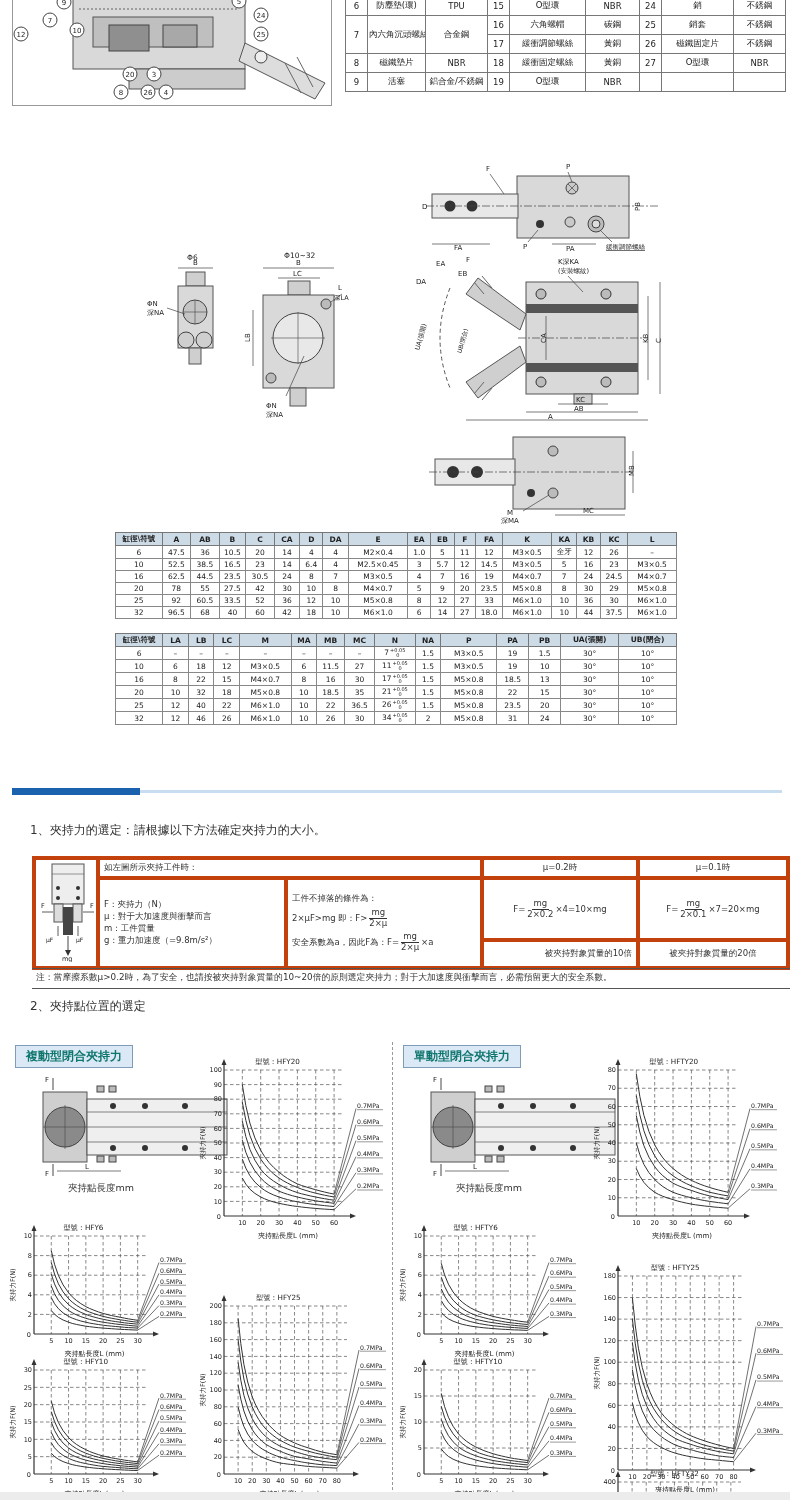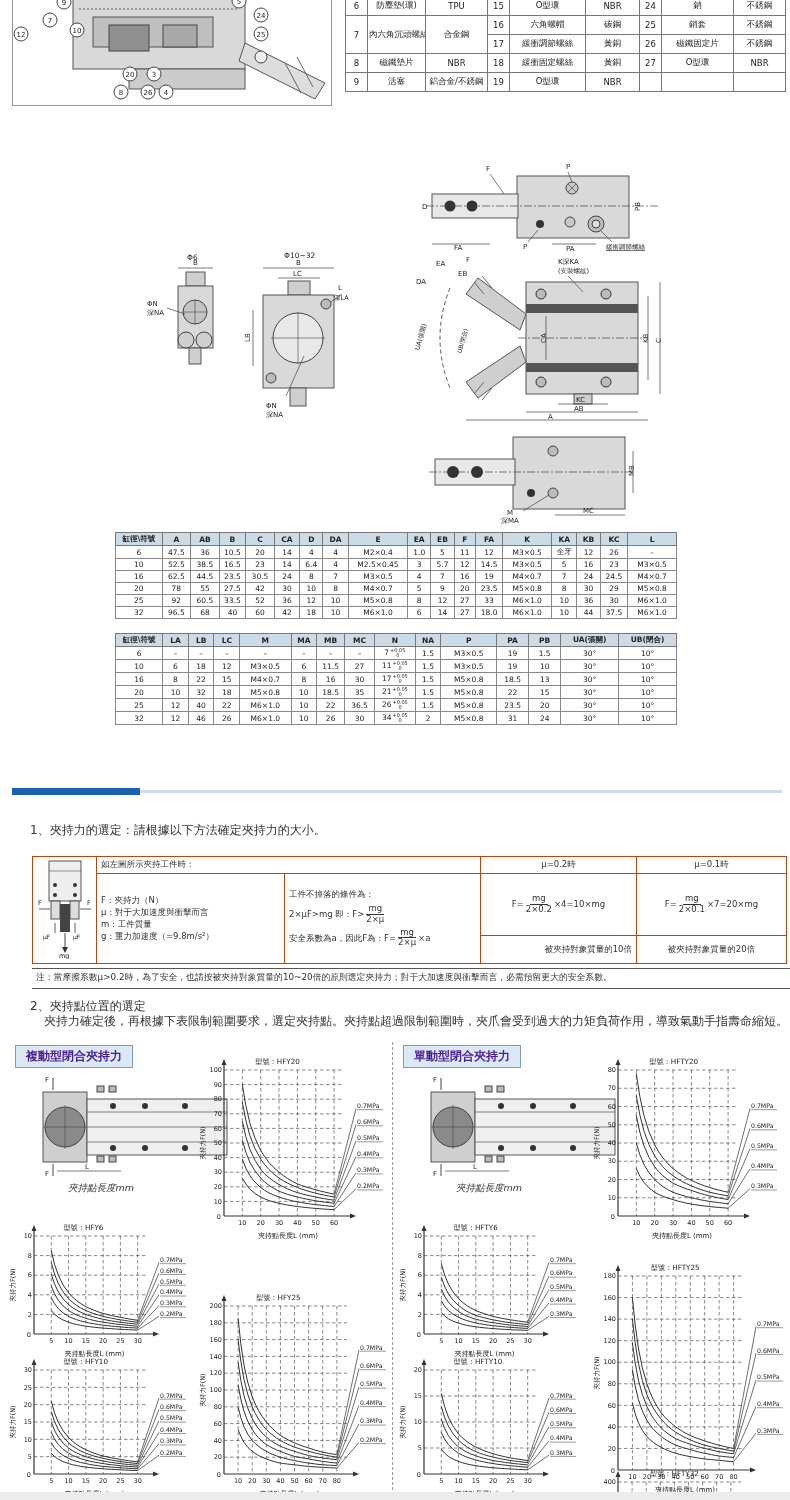--- a/index.html
+++ b/index.html
@@ -21,34 +21,34 @@
   .tol span{display:block;}
   
   .sec-head{position:absolute;left:12px;width:770px;}
   .sec-title{font-size:13.5px;font-weight:bold;color:#111;letter-spacing:1px;}
   .sec-bar{height:3px;background:#c9ddf0;position:relative;margin-top:4px;}
   .sec-bar-dark{position:absolute;left:0;top:-2px;width:128px;height:7px;background:#1b62ae;}
   
   .body-text{position:absolute;font-size:12px;color:#333;white-space:nowrap;}
   
   .formula-table{position:absolute;left:32px;top:856px;width:754px;table-layout:fixed;}
-  .formula-table td{border:1px solid #c2410c;font-size:8.5px;color:#333;padding:2px 4px;
+  .formula-table td{border:4px solid #c2410c;font-size:8.5px;color:#333;padding:2px 4px;
                     background:#fff;vertical-align:middle;}
   .frac{display:inline-flex;flex-direction:column;align-items:center;vertical-align:middle;
         line-height:1.15;margin:0 2px;}
   .frac .num{border-bottom:1px solid #333;padding:0 2px;}
   .note-bar{position:absolute;left:32px;width:754px;border-top:1px solid #555;
             border-bottom:1px solid #555;font-size:8.8px;color:#333;padding:3px 4px 4px 4px;
             white-space:nowrap;overflow:hidden;}
   
   .col-head{position:absolute;border:1px solid #7f9db9;background:#dbe9f6;
-            padding:2px 10px;font-size:12px;font-weight:bold;color:#4c1d95;}
+            padding:2px 10px;font-size:12px;font-weight:bold;color:#0f766e;}
   .divider{position:absolute;border-left:1px dashed #999;}
   .chart{position:absolute;}
-  .diagram-caption{position:absolute;font-size:9.5px;color:#333;font-style:italic;}
+  .diagram-caption{position:absolute;font-size:9.5px;color:#333;}
   svg text{font-family:"DejaVu Sans","Liberation Sans",sans-serif;}
   .footer-band{position:absolute;left:0;width:790px;height:8px;background:#ececec;}
 </style>
 </head>
 <body>
 
 <div class="page">
 
   <div class="abs" style="left:12px;top:-6px;width:318px;height:110px;border:1px solid #999;background:#fff;overflow:hidden;">
     <svg id="explodedSvg" width="316" height="108">
@@ -697,21 +697,20 @@
     <tr style="height:28px">
       <td style="text-align:right">被夾持對象質量的10倍</td>
       <td style="text-align:center">被夾持對象質量的20倍</td>
     </tr>
   </tbody>
     </table>
 
   <div class="note-bar" style="top:968px">注：當摩擦系數μ&gt;0.2時，為了安全，也請按被夾持對象質量的10~20倍的原則選定夾持力；對于大加速度與衝擊而言，必需預留更大的安全系數。</div>
 
   <div class="body-text" style="left:30px;top:998px">2、夾持點位置的選定</div>
-  <div class="body-text" style="left:44px;top:1013px">夾持力確定後，再根據下表限制範圍要求，選定夾持點。夾持點超過限制範圍時，夾爪會受到過大的力矩負荷作用，導致氣動手指壽命縮短。</div>
 
   <div class="divider" style="left:392px;top:1042px;height:458px"></div>
 
   <div class="col-head" style="left:15px;top:1045px">複動型閉合夾持力</div>
   <div class="col-head" style="left:403px;top:1045px">單動型閉合夾持力</div>
 
   <svg class="abs grip-diagram" style="left:25px;top:1072px" width="210" height="108">
       <rect x="18" y="20" width="44" height="70" fill="#cfcfcf" stroke="#555"></rect>
       <circle cx="40" cy="55" r="20" fill="#8a8a8a" stroke="#444"></circle>
       <line x1="18" y1="55" x2="62" y2="55" stroke="#444" stroke-width="0.6"></line>

